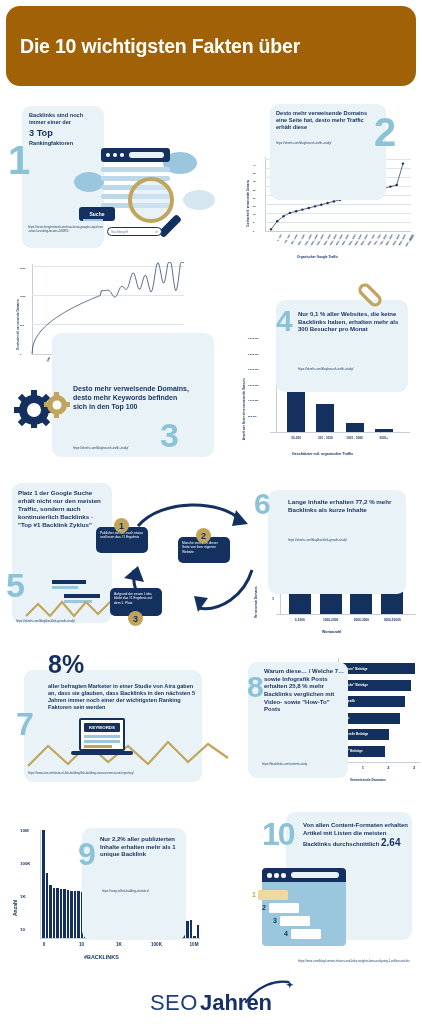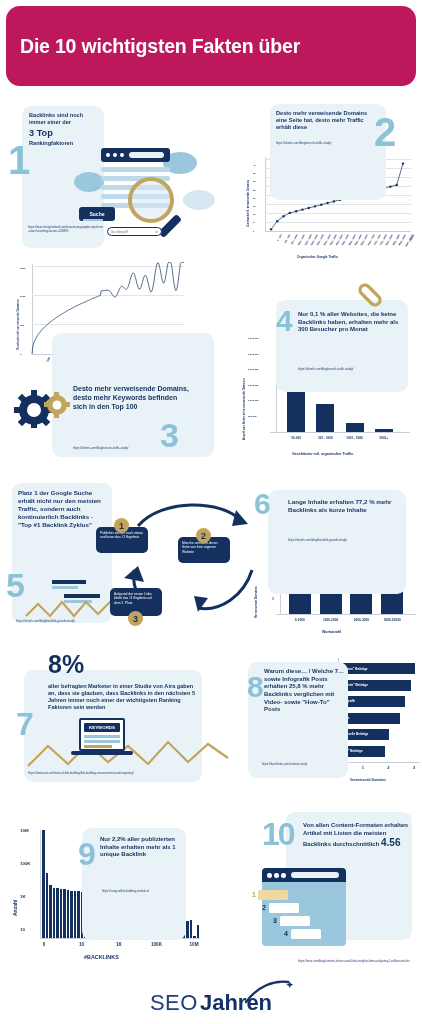--- a/index.html
+++ b/index.html
@@ -6,21 +6,21 @@
   html, body {
     width: 422px;
     background: #ffffff;
     font-family: "Liberation Sans", sans-serif;
   }
   body { width: 422px; height: 1024px; position: relative; overflow: hidden; }
 
   
   .header {
     position: absolute; left: 6px; top: 6px; width: 410px; height: 80px;
-    background: #be185d; border-radius: 14px;
+    background: #a16207; border-radius: 14px;
     display: flex; align-items: center; justify-content: center;
     padding: 0 14px;
   }
   .header h1 {
     color: #ffffff; font-size: 19.5px; font-weight: bold; line-height: 1.26;
     letter-spacing: -0.2px; text-align: left; width: 100%;
   }
 
   
   .panel { position: absolute; background: #e9f3f7; border-radius: 9px; }
@@ -560,21 +560,21 @@
 </div>
 <div class="panel" id="f9-panel"></div>
 <div class="bignum" id="f9-num">9</div>
 <div class="hl" id="f9-text">Nur 2,2% aller publizierten Inhalte erhalten mehr als 1 unique Backlink</div>
 <div class="src" id="f9-src">https://uxeg.io/link-building-statistics/</div>
 
 <div class="panel" id="f10-panel"></div>
 <div class="bignum" id="f10-num">10</div>
 <div class="hl" id="f10-text">
   <span>Von allen Content-Formaten erhalten Artikel mit Listen die meisten Backlinks durchschnittlich</span>
-  <span id="f10-textnum">4.56</span>
+  <span id="f10-textnum">2.64</span>
 </div>
 <div class="src" id="f10-src">https://moz.com/blog/content-shares-and-links-insights-from-analyzing-1-million-articles</div>
 <div class="win10" style="left:262px; top:868px; width:84px; height:78px;"></div>
 <div class="win10-bar" style="left:262px; top:868px; width:84px; height:14px;">
   <div style="position:absolute;left:5px;top:5px;width:4.5px;height:4.5px;border-radius:50%;background:#fff;"></div>
   <div style="position:absolute;left:12px;top:5px;width:4.5px;height:4.5px;border-radius:50%;background:#fff;"></div>
   <div style="position:absolute;left:19px;top:5px;width:4.5px;height:4.5px;border-radius:50%;background:#fff;"></div>
   <div style="position:absolute;left:29px;top:4px;width:48px;height:6px;border-radius:3px;background:#e9f3f7;"></div>
 </div>
 <div class="lnum" style="left:252px; top:891px; color:#c2a55c;">1</div>

